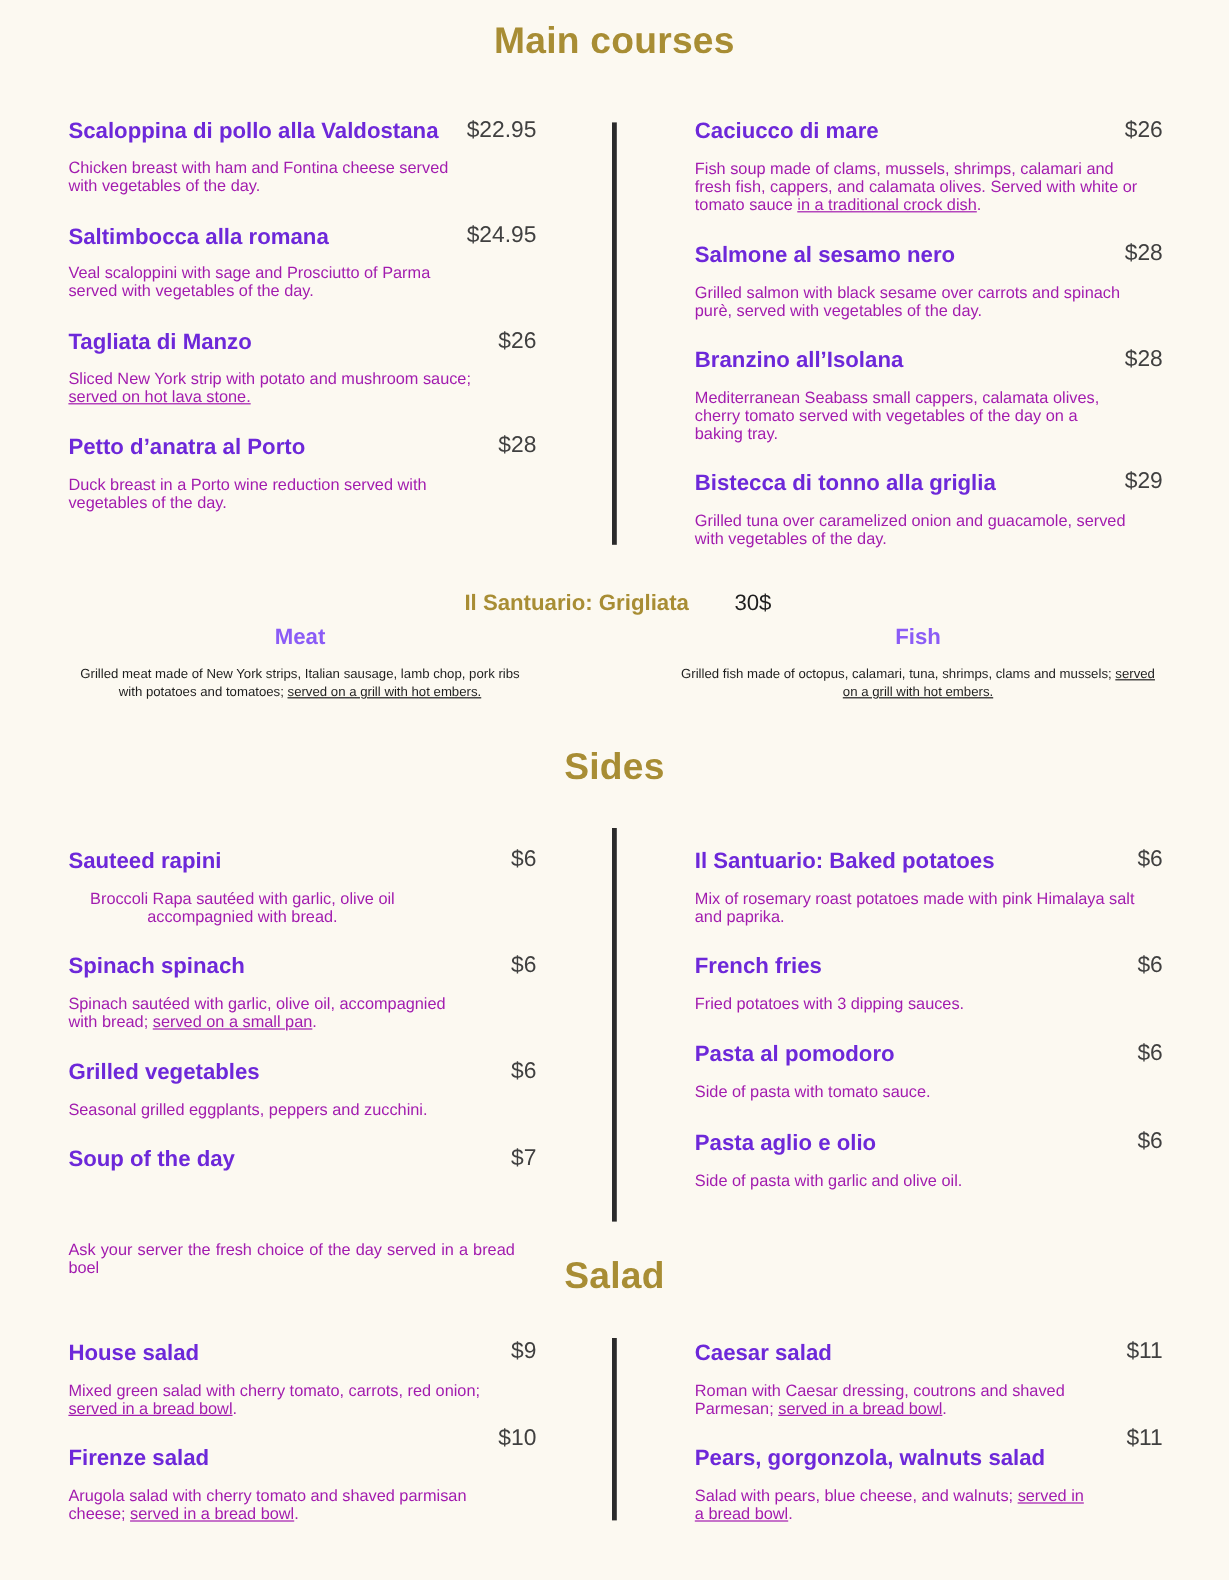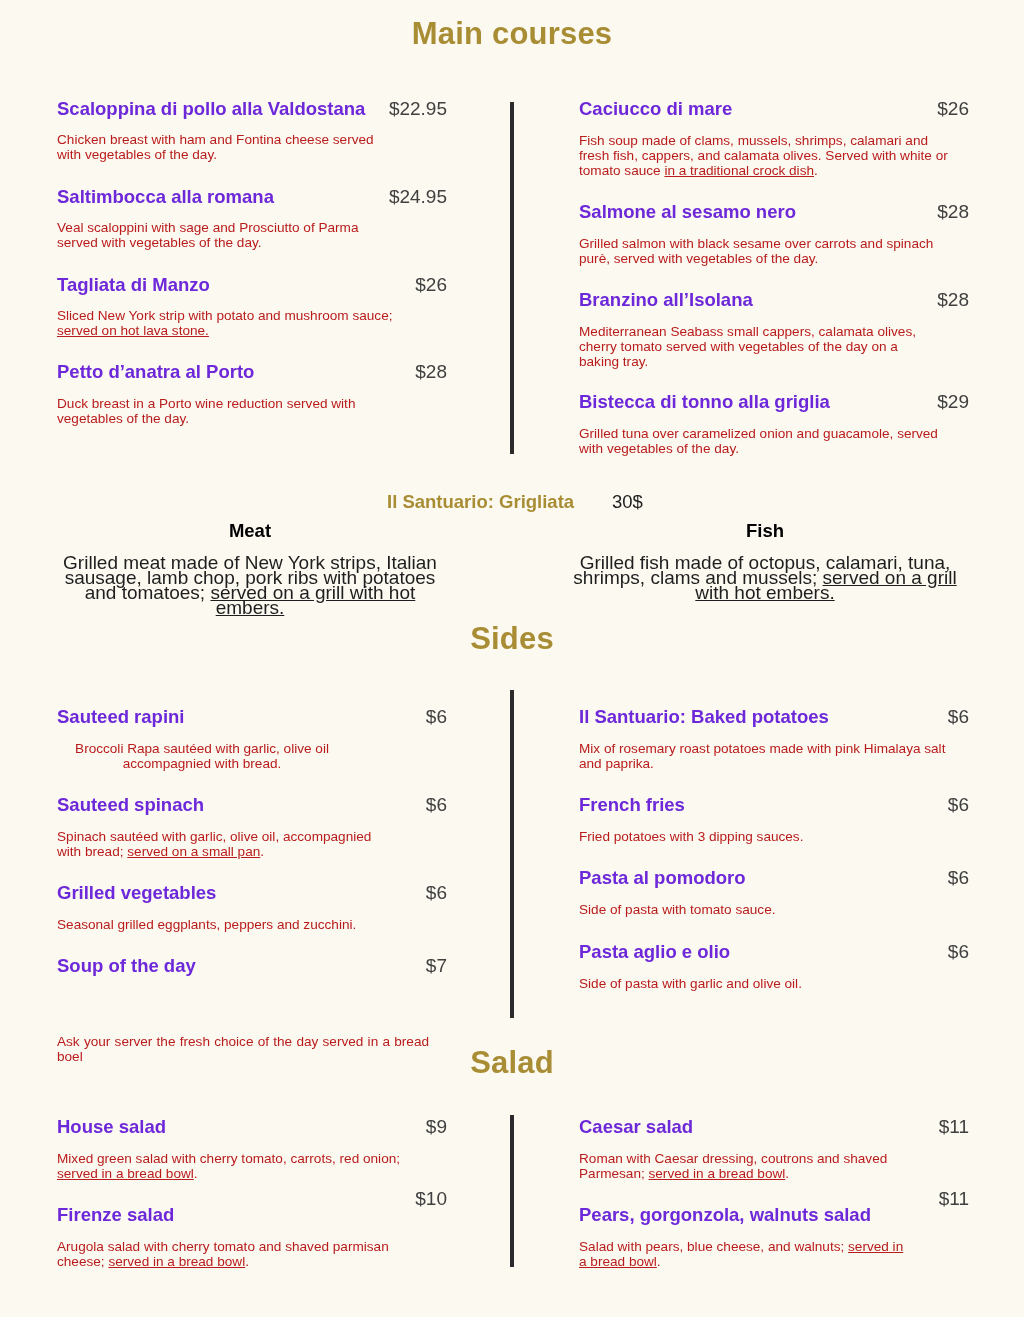--- a/index.html
+++ b/index.html
@@ -31,21 +31,21 @@
     white-space: nowrap;
   }
   .item .price {
     position: absolute; top: 0;
     font-size: 19px; color: #404040;
     white-space: nowrap;
   }
   .item .desc {
     position: absolute; left: 0;
     font-size: 13.6px; line-height: 15px;
-    color: #b91c1c;
+    color: #a21caf;
   }
   .u { text-decoration: underline; }
   .left { left: 57px; width: 390px; }
   .left .price { right: 0; }
   .right { left: 579px; width: 390px; }
   .right .price { right: 0; }
 
   .grill-title {
     position: absolute; top: 491px; left: 0; width: 1024px; height: 24px;
   }
@@ -54,24 +54,24 @@
     color: #a88d34; font-size: 18.5px; font-weight: bold;
   }
   .grill-title .gprice {
     position: absolute; left: 612px; top: 0;
     font-size: 18.5px;
   }
   .grill-col {
     position: absolute; top: 520px; width: 400px; text-align: center;
   }
   .grill-col .cname {
-    color: #000000; font-size: 18.5px; font-weight: bold;
+    color: #8b5cf6; font-size: 18.5px; font-weight: bold;
   }
   .grill-col .cdesc {
-    margin-top: 13px; font-size: 19px; line-height: 15px;
+    margin-top: 13px; font-size: 11px; line-height: 15px;
   }
 </style>
 </head>
 <body>
 
 <div class="section-title" style="top:16px;">Main courses</div>
 <div class="divider" style="top:102px;height:352px;"></div>
 
 <div class="item left" style="top:98px;">
   <span class="name">Scaloppina di pollo alla Valdostana</span>
@@ -130,21 +130,21 @@
 
 <div class="section-title" style="top:621px;">Sides</div>
 <div class="divider" style="top:690px;height:328px;"></div>
 
 <div class="item left" style="top:706px;">
   <span class="name">Sauteed rapini</span>
   <span class="price">$6</span>
   <div class="desc" style="top:35px;width:290px;text-align:center;"><span>Broccoli Rapa sautéed with garlic, olive oil accompagnied with bread.</span></div>
 </div>
 <div class="item left" style="top:794px;">
-  <span class="name">Sauteed spinach</span>
+  <span class="name">Spinach spinach</span>
   <span class="price">$6</span>
   <div class="desc" style="top:35px;width:340px;"><span>Spinach sautéed with garlic, olive oil, accompagnied with bread; </span><span class="u">served on a small pan</span><span>.</span></div>
 </div>
 <div class="item left" style="top:882px;">
   <span class="name">Grilled vegetables</span>
   <span class="price">$6</span>
   <div class="desc" style="top:35px;width:380px;"><span>Seasonal grilled eggplants, peppers and zucchini.</span></div>
 </div>
 <div class="item left" style="top:955px;">
   <span class="name">Soup of the day</span>

